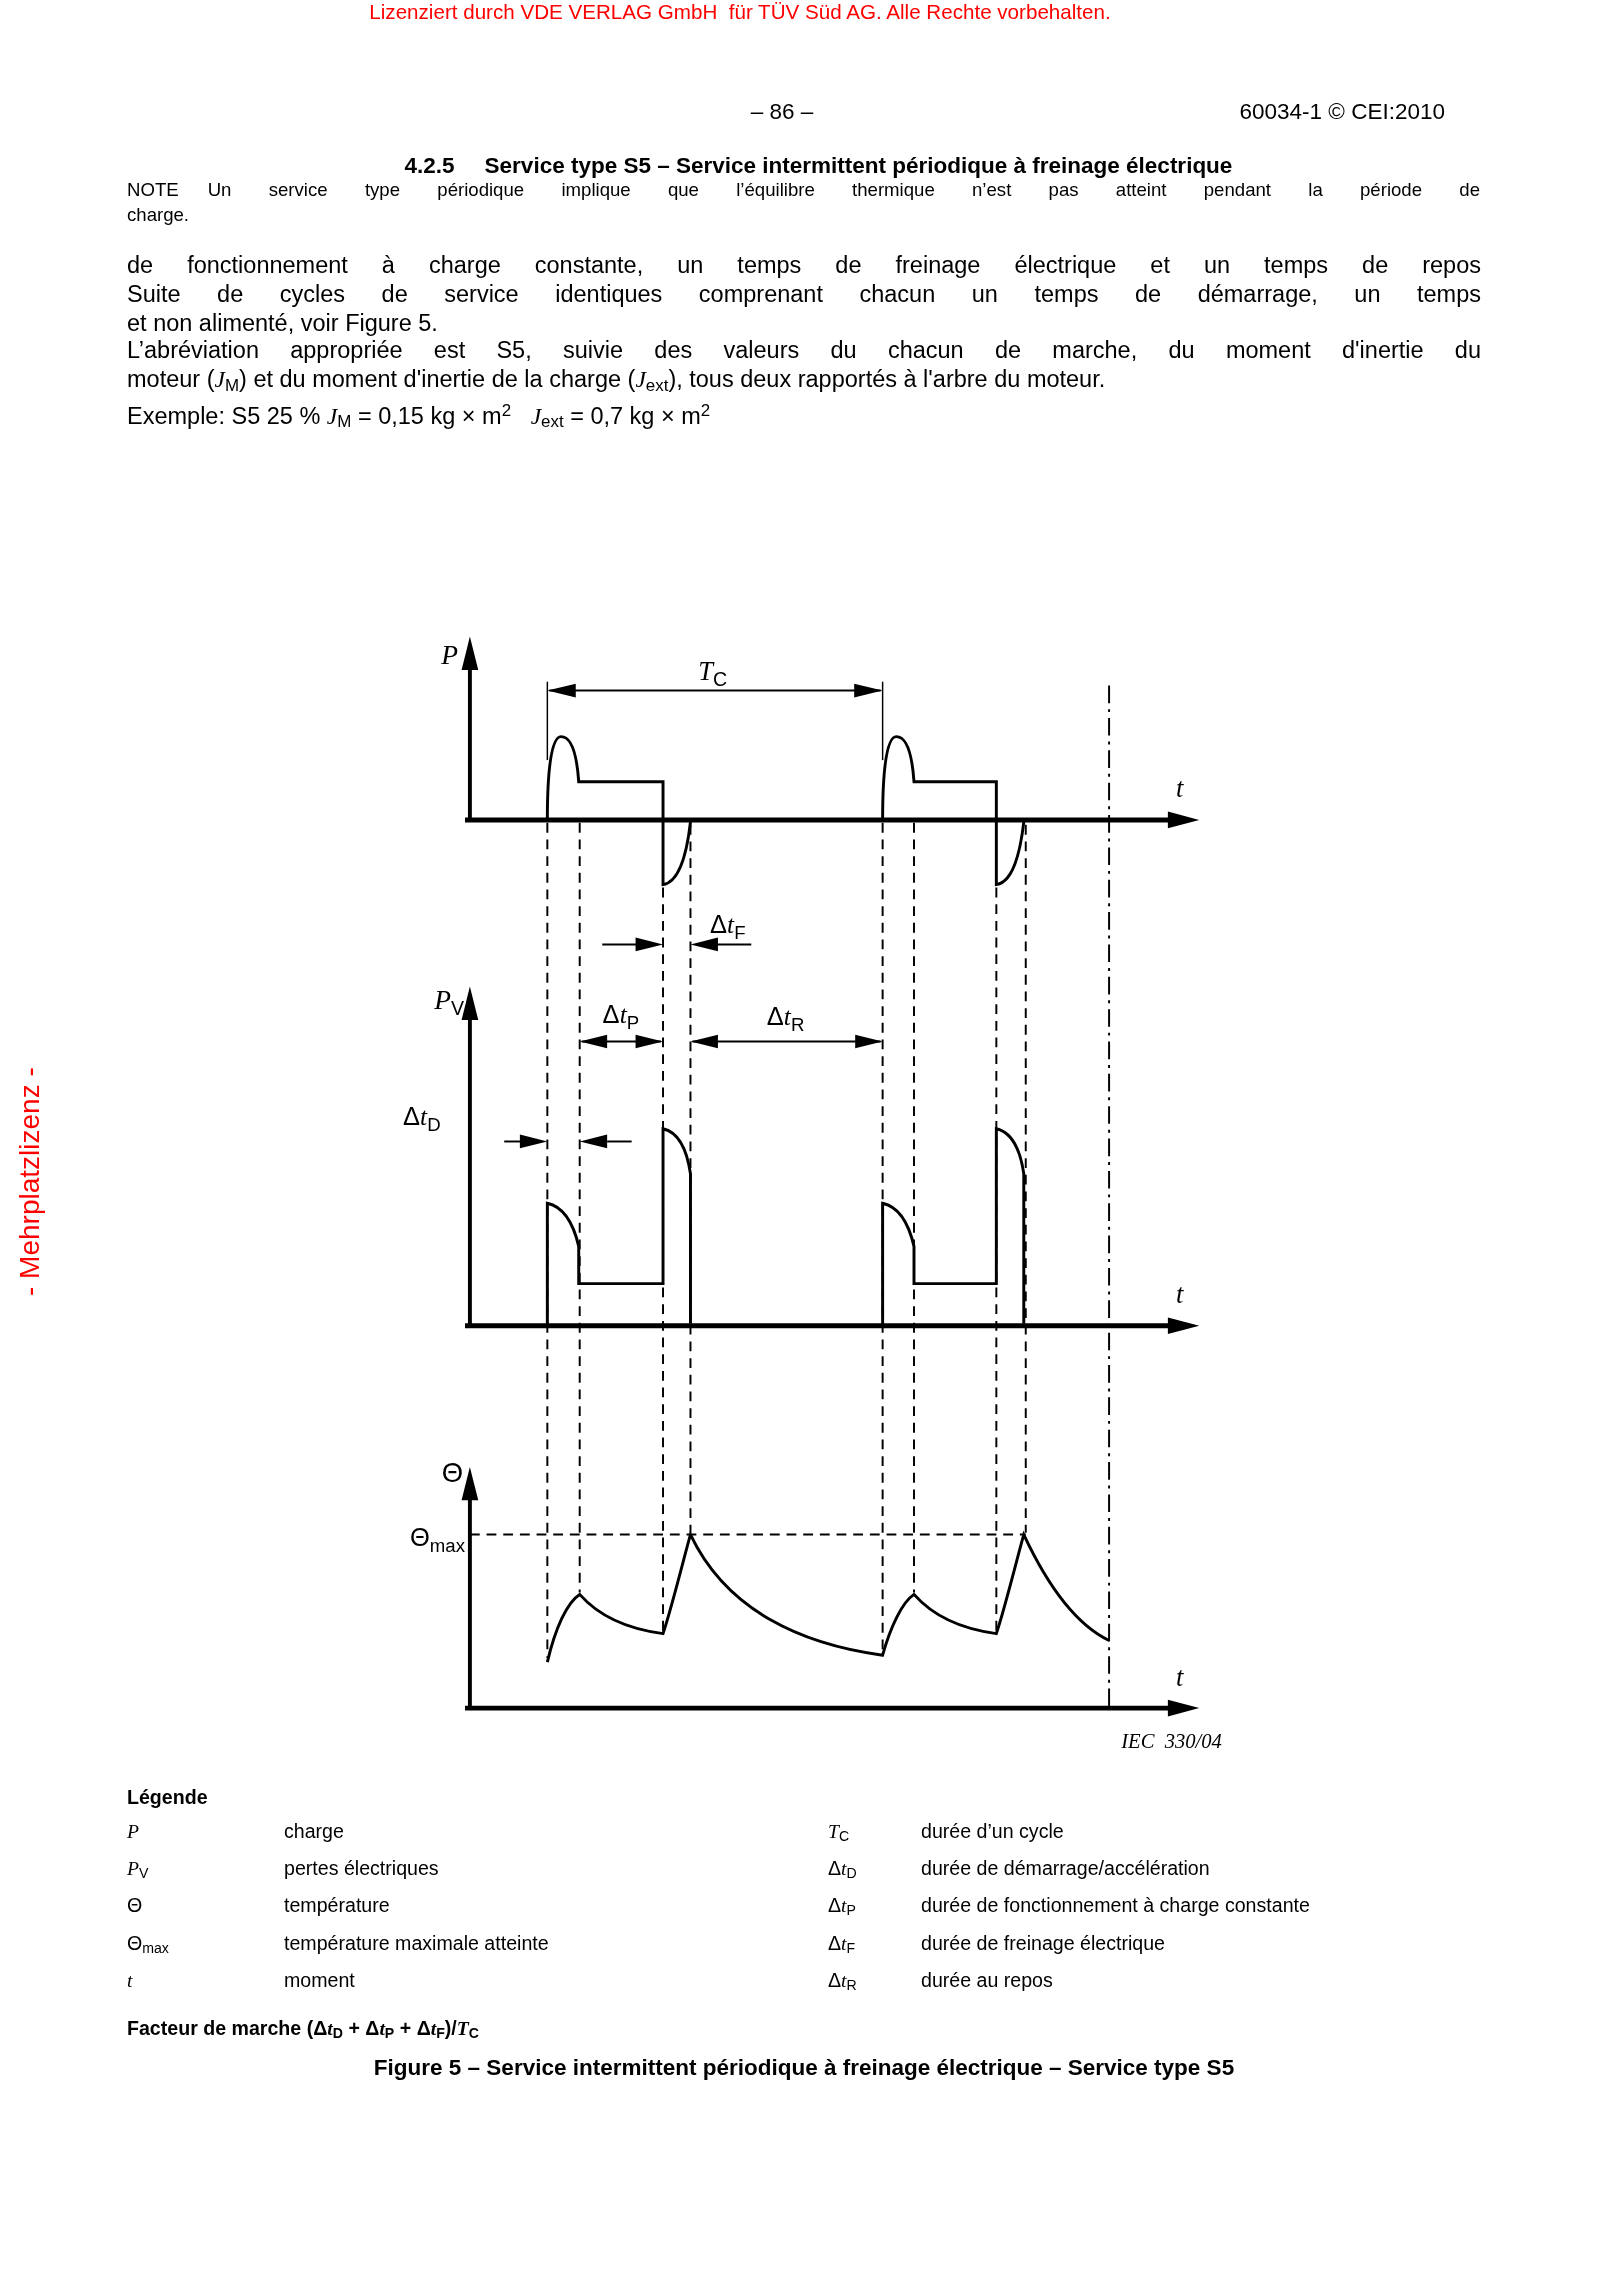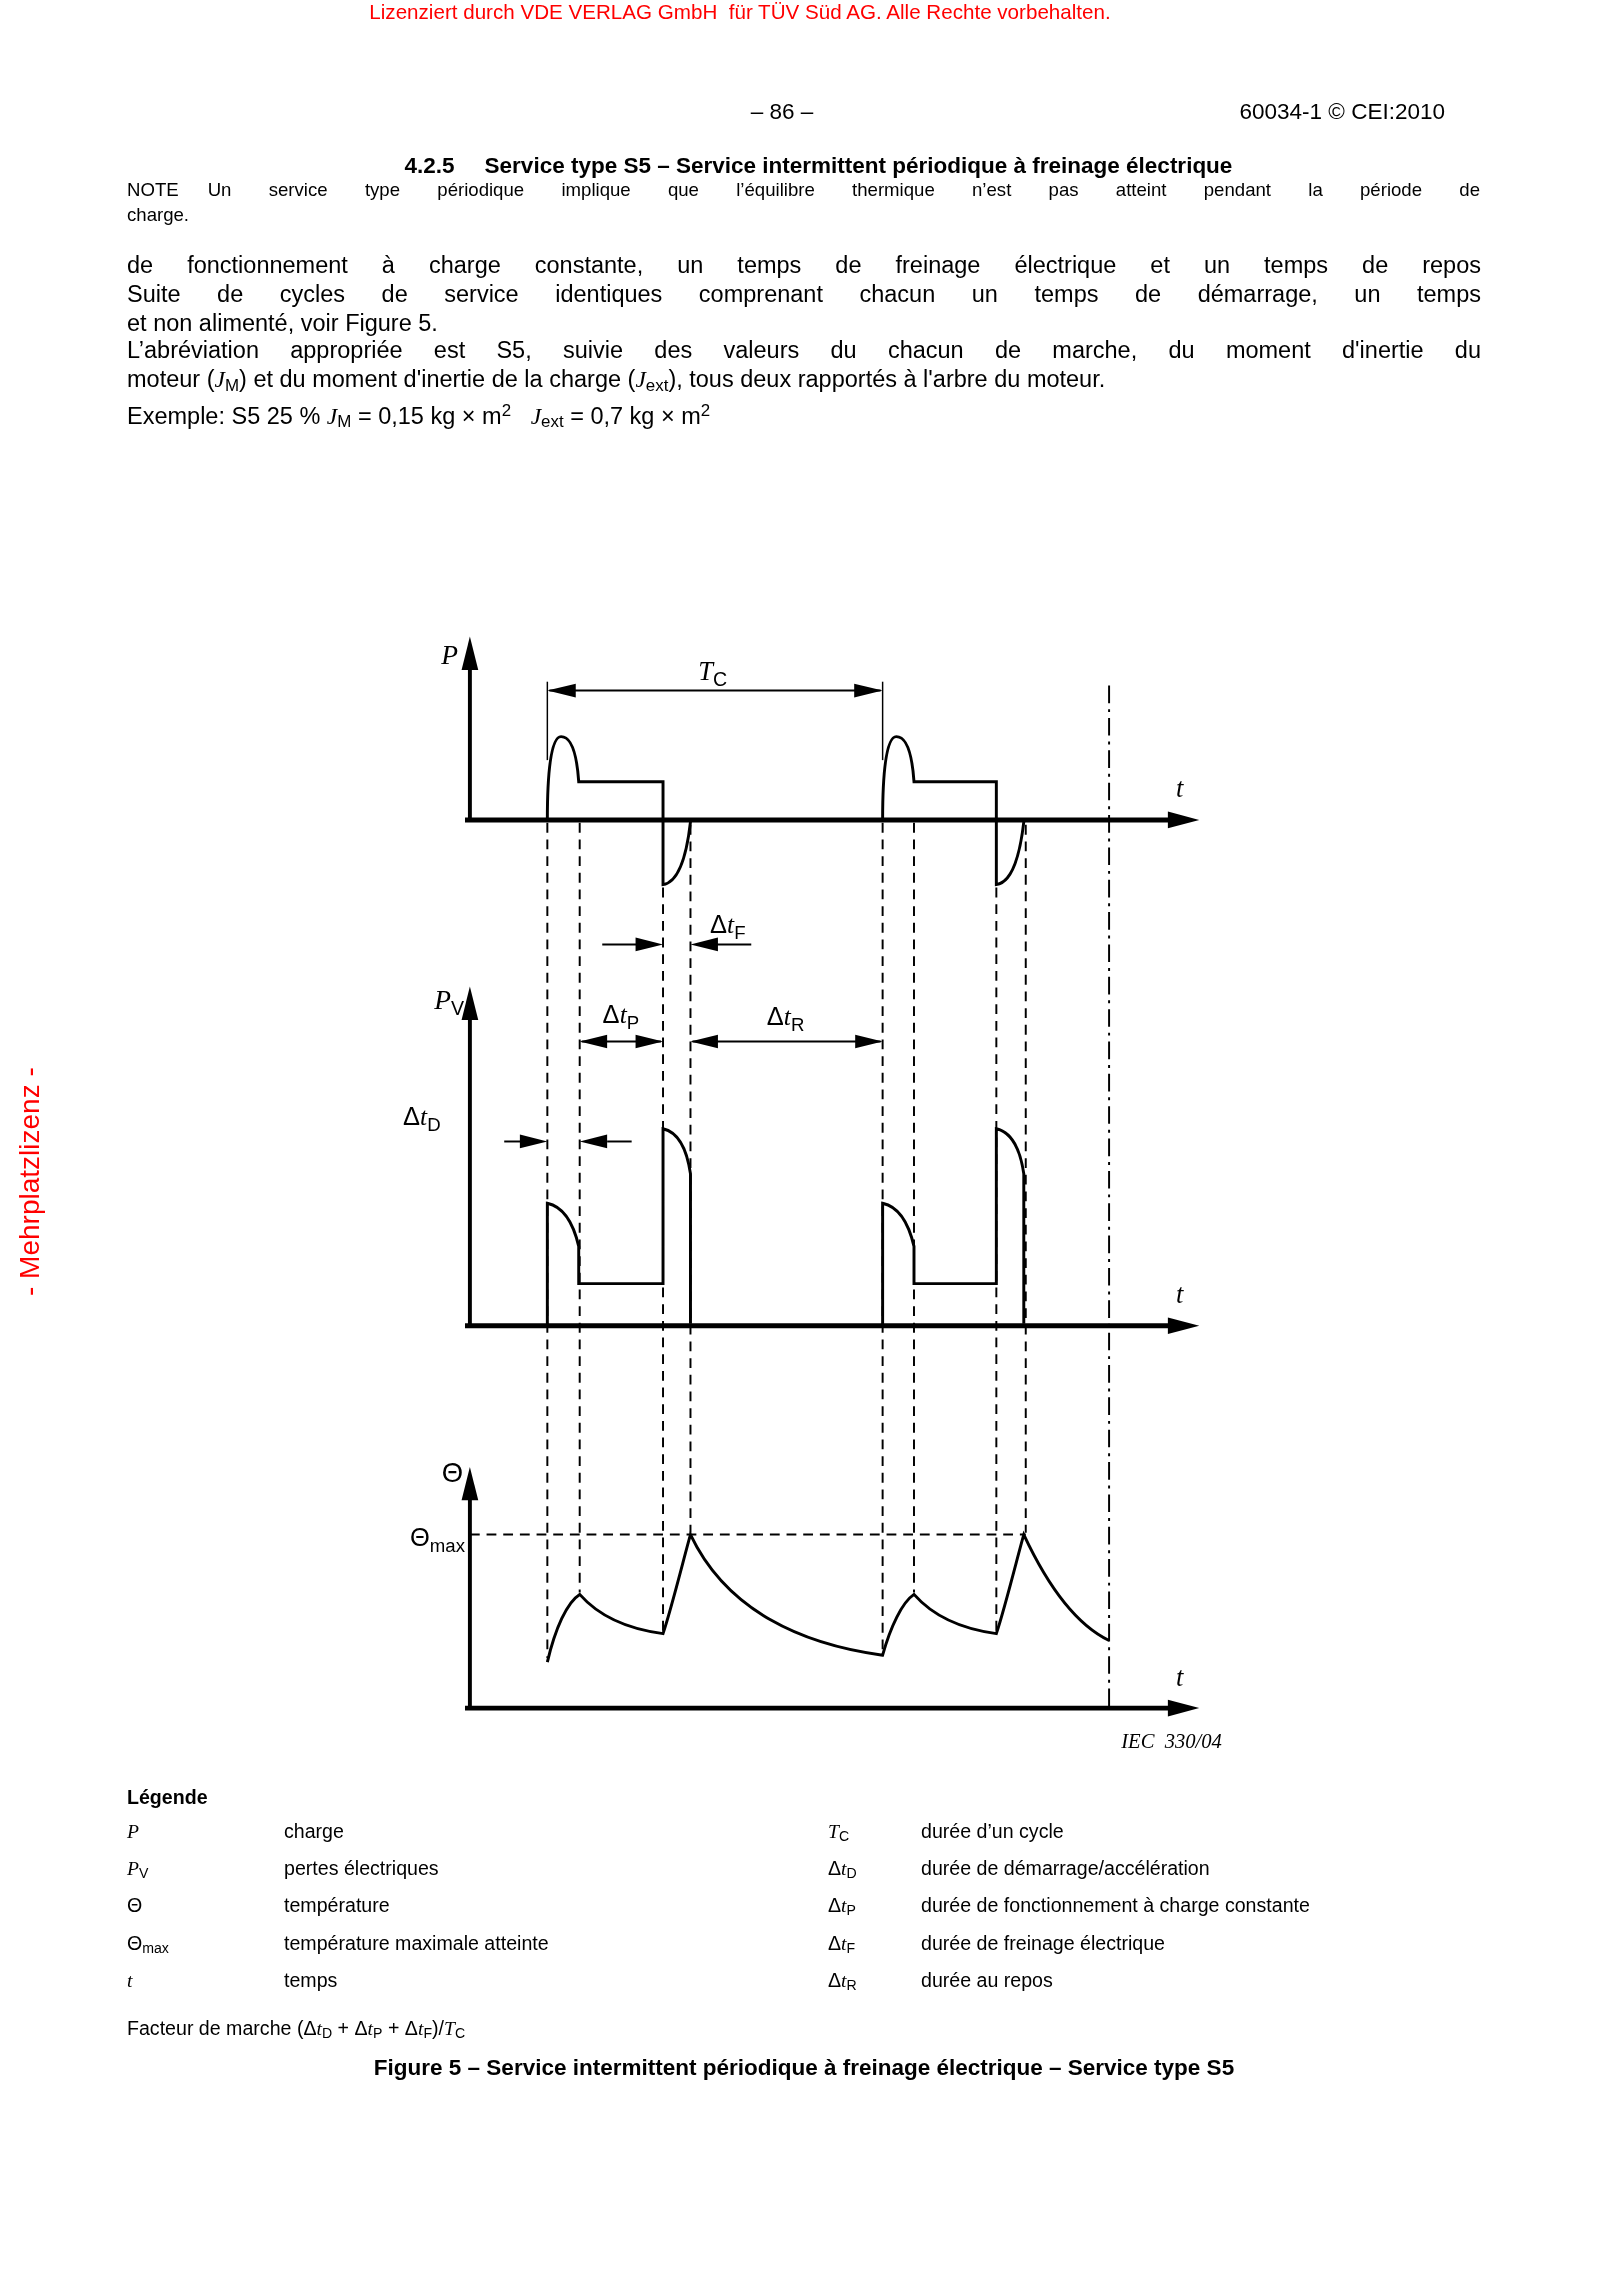--- a/index.html
+++ b/index.html
@@ -42,21 +42,21 @@
   svg .fs{font-family:"Liberation Sans",sans-serif;}
   svg text{fill:#000;}
   
   .legende-title{left:127px;top:1786px;font-size:19.6px;}
   .legend{left:127px;top:1820px;width:1354px;height:196px;font-size:19.6px;}
   .legend-row{position:absolute;left:0;width:100%;height:37px;}
   .lsym{position:absolute;left:0;}
   .ldesc{position:absolute;left:157px;}
   .rsym{position:absolute;left:701px;}
   .rdesc{position:absolute;left:794px;}
-  .facteur{left:127px;top:2017px;font-size:19.6px;}
+  .facteur{left:127px;top:2017px;font-size:19.6px;font-weight:bold;}
   .caption{left:127px;top:2055px;width:1354px;text-align:center;font-size:22.5px;}
 </style>
 </head>
 <body>
 
 <div class="abs red red-notice">Lizenziert durch VDE VERLAG GmbH&nbsp; für TÜV Süd AG. Alle Rechte vorbehalten.</div>
 
 <div class="abs red watermark">- Mehrplatzlizenz -</div>
 
 <div class="abs pagehead">
@@ -205,21 +205,21 @@
     <span class="rdesc">durée de fonctionnement à charge constante</span>
   </div>
   <div class="legend-row" style="top:112px">
     <span class="lsym"><span>Θ</span><span class="run-sub">max</span></span>
     <span class="ldesc">température maximale atteinte</span>
     <span class="rsym"><span>Δ</span><span class="run-i">t</span><span class="run-sub">F</span></span>
     <span class="rdesc">durée de freinage électrique</span>
   </div>
   <div class="legend-row" style="top:149px">
     <span class="lsym"><span class="run-i">t</span></span>
-    <span class="ldesc">temps</span>
+    <span class="ldesc">moment</span>
     <span class="rsym"><span>Δ</span><span class="run-i">t</span><span class="run-sub">R</span></span>
     <span class="rdesc">durée au repos</span>
   </div>
 </div>
 
 <div class="abs facteur"><span>Facteur de marche (</span><span>Δ</span><span class="run-i">t</span><span class="run-sub">D</span><span> + </span><span>Δ</span><span class="run-i">t</span><span class="run-sub">P</span><span> + </span><span>Δ</span><span class="run-i">t</span><span class="run-sub">F</span><span>)/</span><span class="run-i">T</span><span class="run-sub">C</span></div>
 
 <div class="abs caption b">Figure 5 – Service intermittent périodique à freinage électrique – Service type S5</div>
 
 

